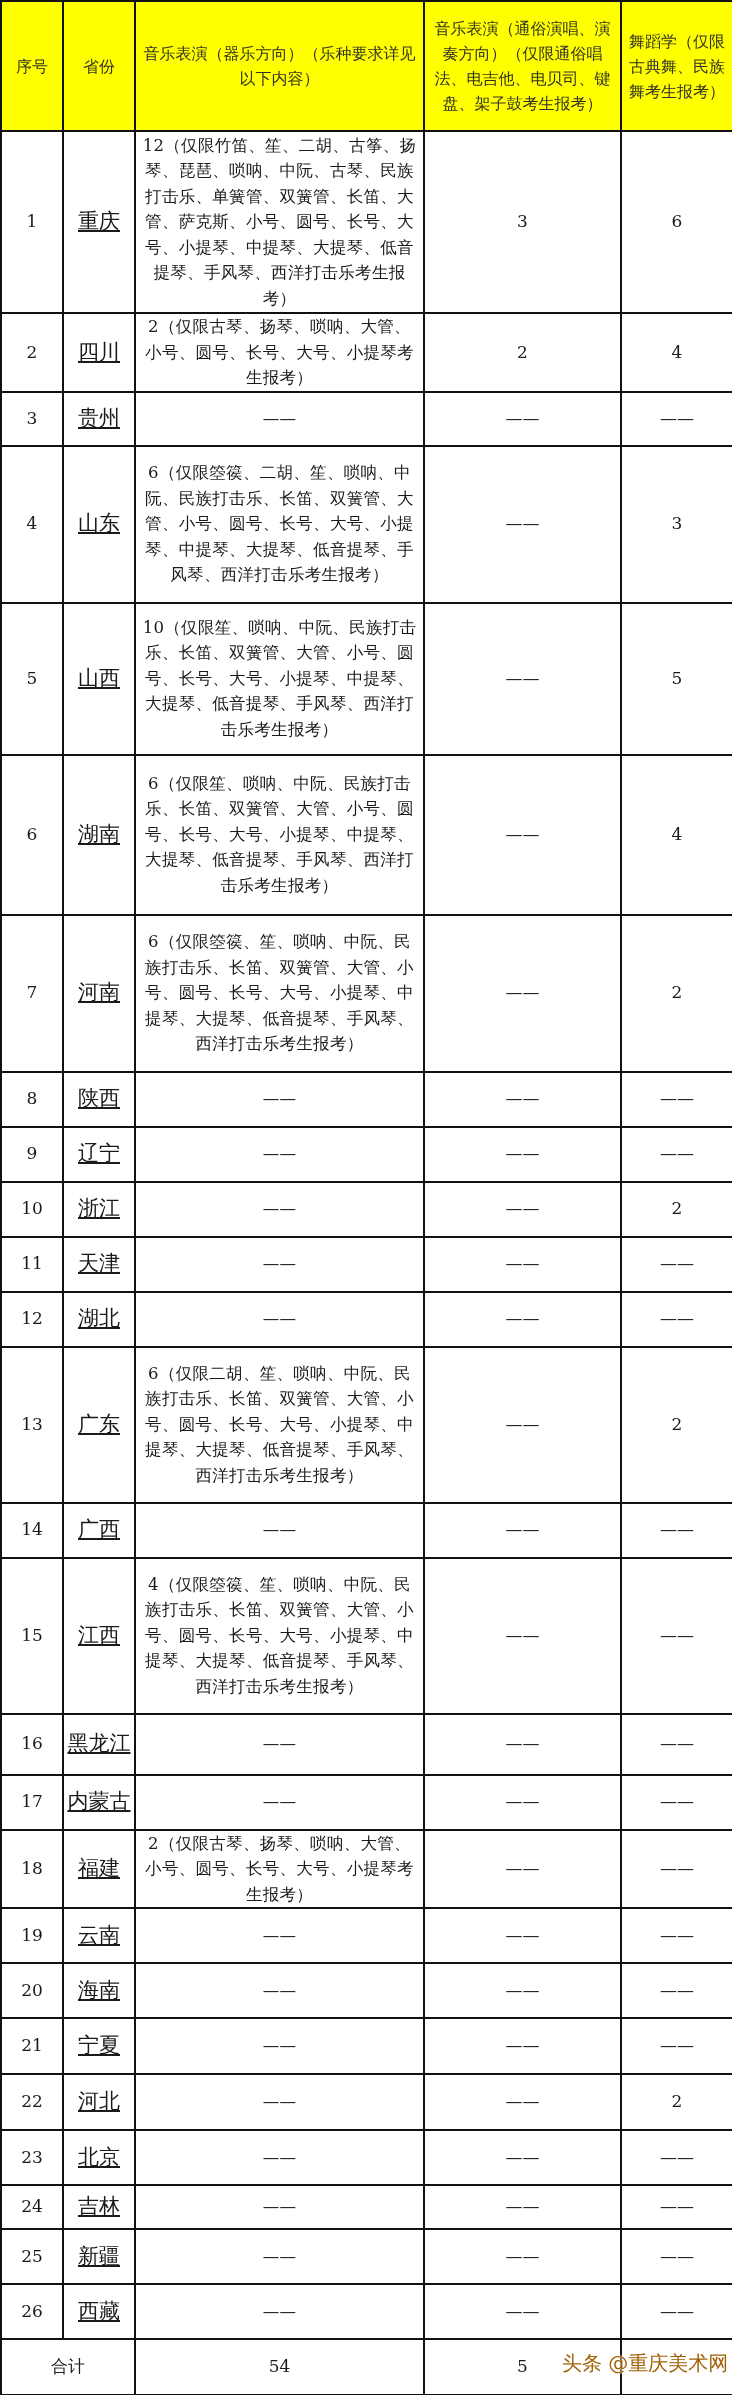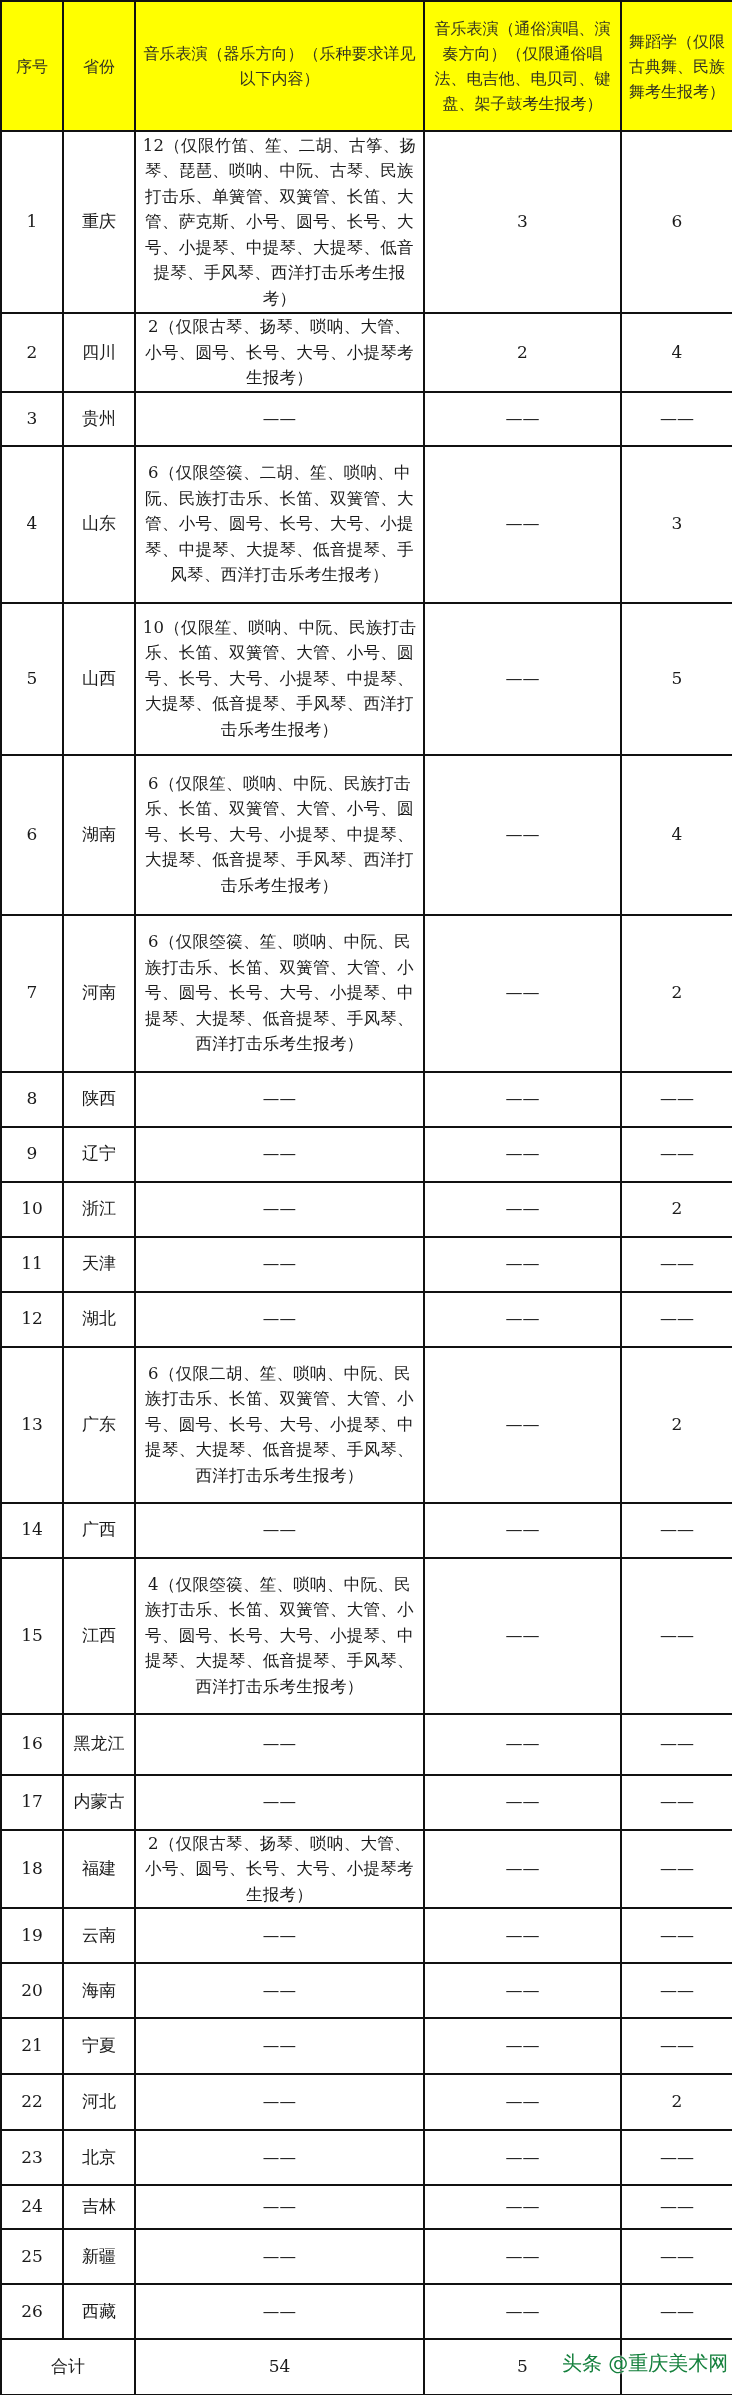--- a/index.html
+++ b/index.html
@@ -15,25 +15,25 @@
       text-align: center; vertical-align: middle;
       padding: 0 3px; box-sizing: border-box;
       font-weight: normal;
     }
     .table thead th {
       background: #ffff00; font-size: 16px; line-height: 25px; color: #333322;
     }
     .table tbody td { font-size: 16.5px; line-height: 25.5px; }
     .table td.detail { text-align: center; padding: 0 4px; letter-spacing: 0.3px; }
     .table td.num { font-size: 17px; }
-    .table td.prov { font-size: 17px; }
+    .table td.prov { font-size: 21px; text-decoration: underline; }
     .watermark {
       position: absolute; left: 562px; top: 2350px;
       font-family: "DejaVu Sans", "Liberation Sans", sans-serif;
-      font-size: 20px; color: #15803d; white-space: nowrap;
+      font-size: 20px; color: #a16207; white-space: nowrap;
       text-shadow: 0 0 2px #ffffff, 0 0 2px #ffffff;
     }
   </style>
 </head>
 <body>
 
 <table class="table">
   <colgroup>
     <col style="width:62px">
     <col style="width:72px">

